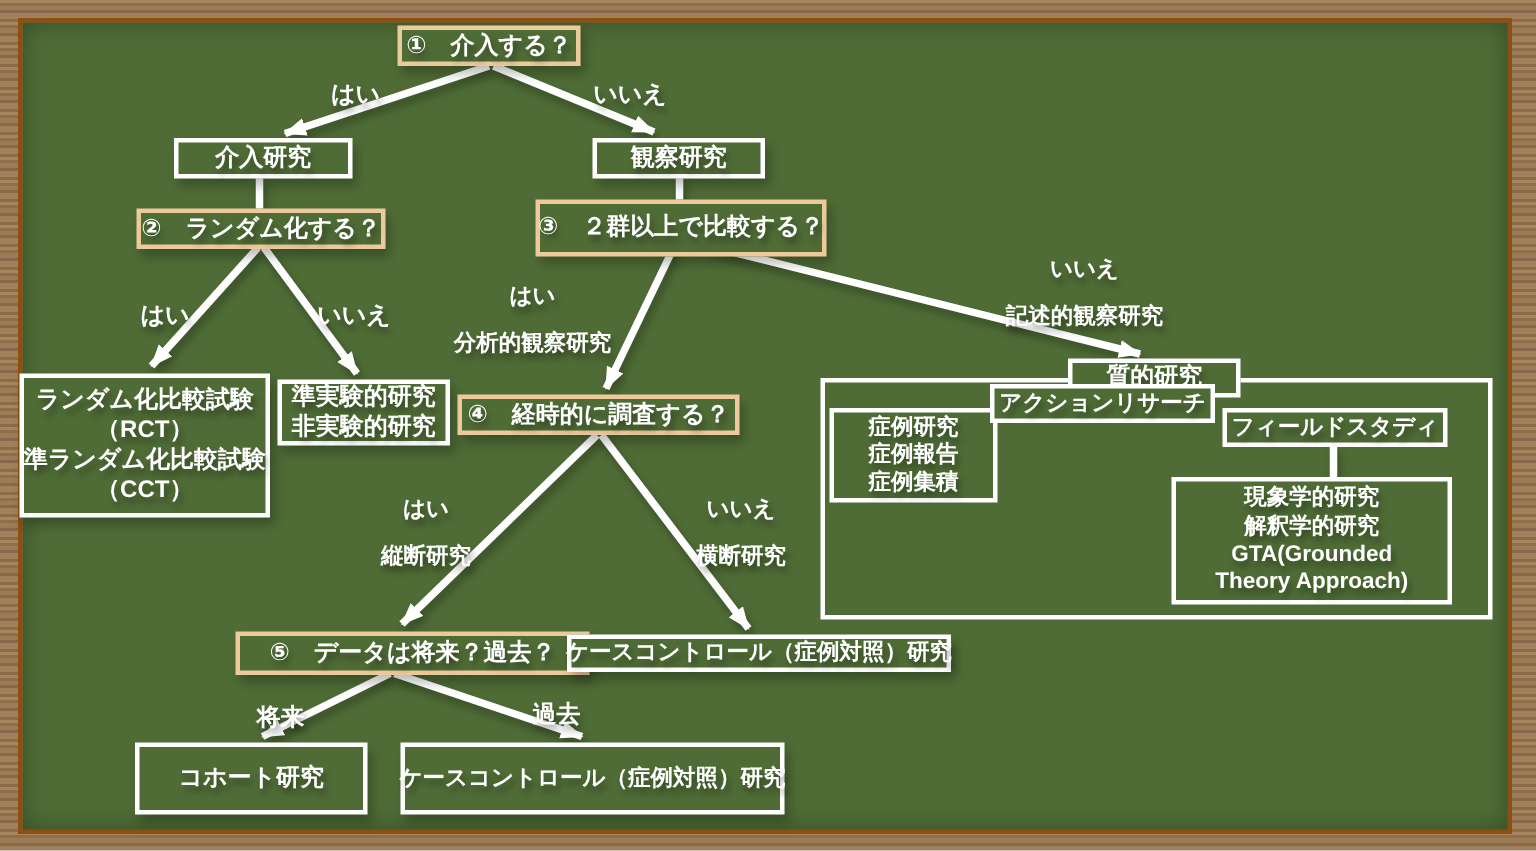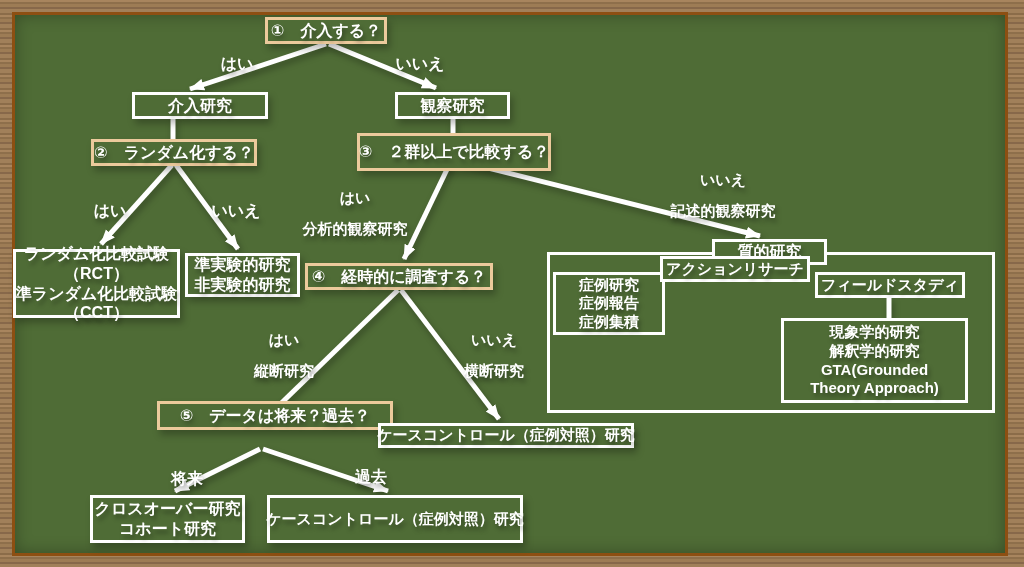--- a/index.html
+++ b/index.html
@@ -67,37 +67,37 @@
     <line x1="401" y1="290" x2="499" y2="419" stroke="#fff" stroke-width="5" marker-end="url(#ah)"></line>
     <line x1="260" y1="449" x2="175" y2="491" stroke="#fff" stroke-width="5" marker-end="url(#ah)"></line>
     <line x1="263" y1="449" x2="388" y2="491" stroke="#fff" stroke-width="5" marker-end="url(#ah)"></line>
     <line x1="889" y1="297" x2="889" y2="320" stroke="#fff" stroke-width="5"></line>
   </svg>
 
   <div class="node tan fill fs16" style="left:265px;top:17px;width:122px;height:27px">
     <div class="ln">①　介入する？</div>
   </div>
 
-  <div class="node white fill fs16" style="left:132px;top:92px;width:136px;height:27px">
+  <div class="node white fill fs16" style="left:116px;top:92px;width:119px;height:27px">
     <div class="ln">介入研究</div>
   </div>
 
   <div class="node white fill fs16" style="left:395px;top:92px;width:115px;height:27px">
     <div class="ln">観察研究</div>
   </div>
 
   <div class="node tan fill fs16" style="left:91px;top:139px;width:166px;height:27px">
     <div class="ln">②　ランダム化する？</div>
   </div>
 
   <div class="node tan fill fs16" style="left:357px;top:133px;width:194px;height:38px">
     <div class="ln">③　２群以上で比較する？</div>
   </div>
 
-  <div class="node white fill fs16" style="left:13px;top:249px;width:167px;height:69px">
+  <div class="node white fill fs16" style="left:13px;top:249px;width:167px;height:96px">
     <div class="ln">ランダム化比較試験</div>
     <div class="ln">（RCT）</div>
     <div class="ln">準ランダム化比較試験</div>
     <div class="ln">（CCT）</div>
   </div>
 
   <div class="node white fill fs16" style="left:185px;top:253px;width:115px;height:44px">
     <div class="ln">準実験的研究</div>
     <div class="ln">非実験的研究</div>
   </div>
@@ -126,30 +126,29 @@
     <div class="ln">フィールドスタディ</div>
   </div>
 
   <div class="node white fill fs15" style="left:781px;top:318px;width:187px;height:85px;box-shadow:none">
     <div class="ln">現象学的研究</div>
     <div class="ln">解釈学的研究</div>
     <div class="ln">GTA(Grounded</div>
     <div class="ln">Theory Approach)</div>
   </div>
 
-  <div class="node tan fill fs16" style="left:157px;top:401px;width:236px;height:29px">
+  <div class="node tan fill fs16" style="left:157px;top:421px;width:236px;height:29px">
     <div class="ln">⑤　データは将来？過去？</div>
   </div>
 
   <div class="node white fill fs15" style="left:378px;top:423px;width:256px;height:25px">
     <div class="ln">ケースコントロール（症例対照）研究</div>
   </div>
 
   <div class="node white fill fs16" style="left:90px;top:495px;width:155px;height:48px">
-    <div class="ln">クロスオーバー研究</div>
     <div class="ln">コホート研究</div>
   </div>
 
   <div class="node white fill fs15" style="left:267px;top:495px;width:256px;height:48px">
     <div class="ln">ケースコントロール（症例対照）研究</div>
   </div>
 
   <div class="elabel fs16" style="left:205px;top:42px;width:64px">
     <div class="ln">はい</div>
   </div>

